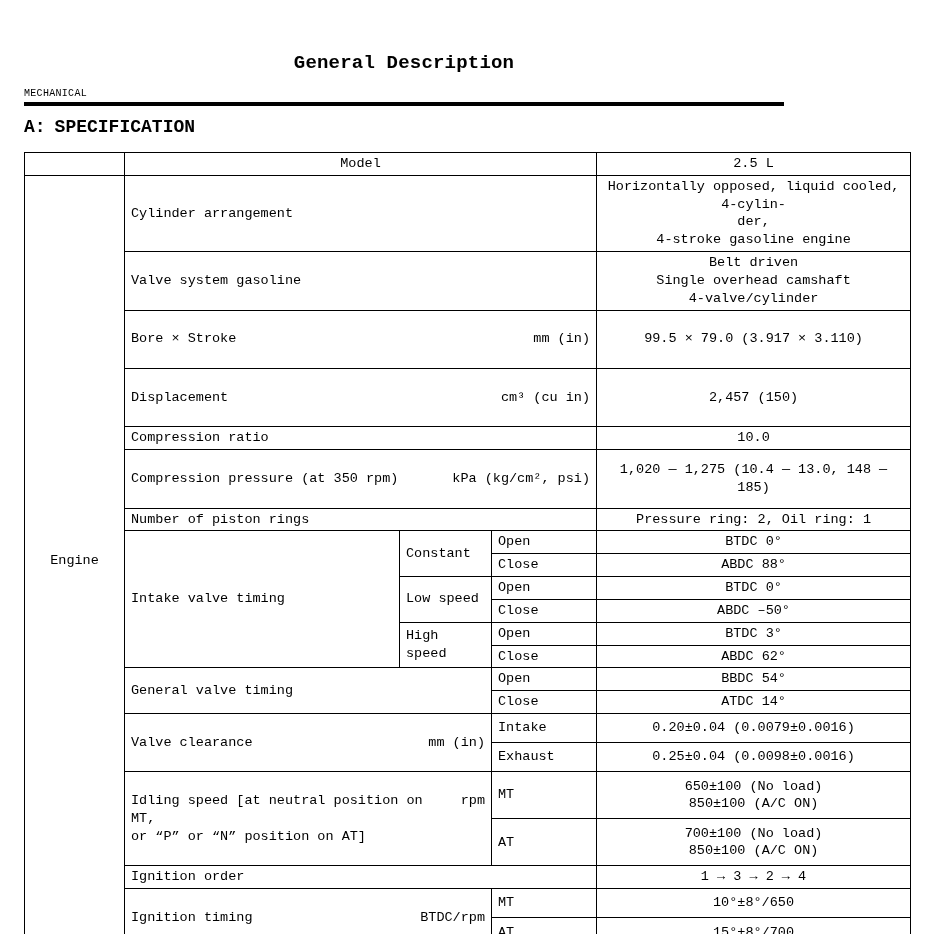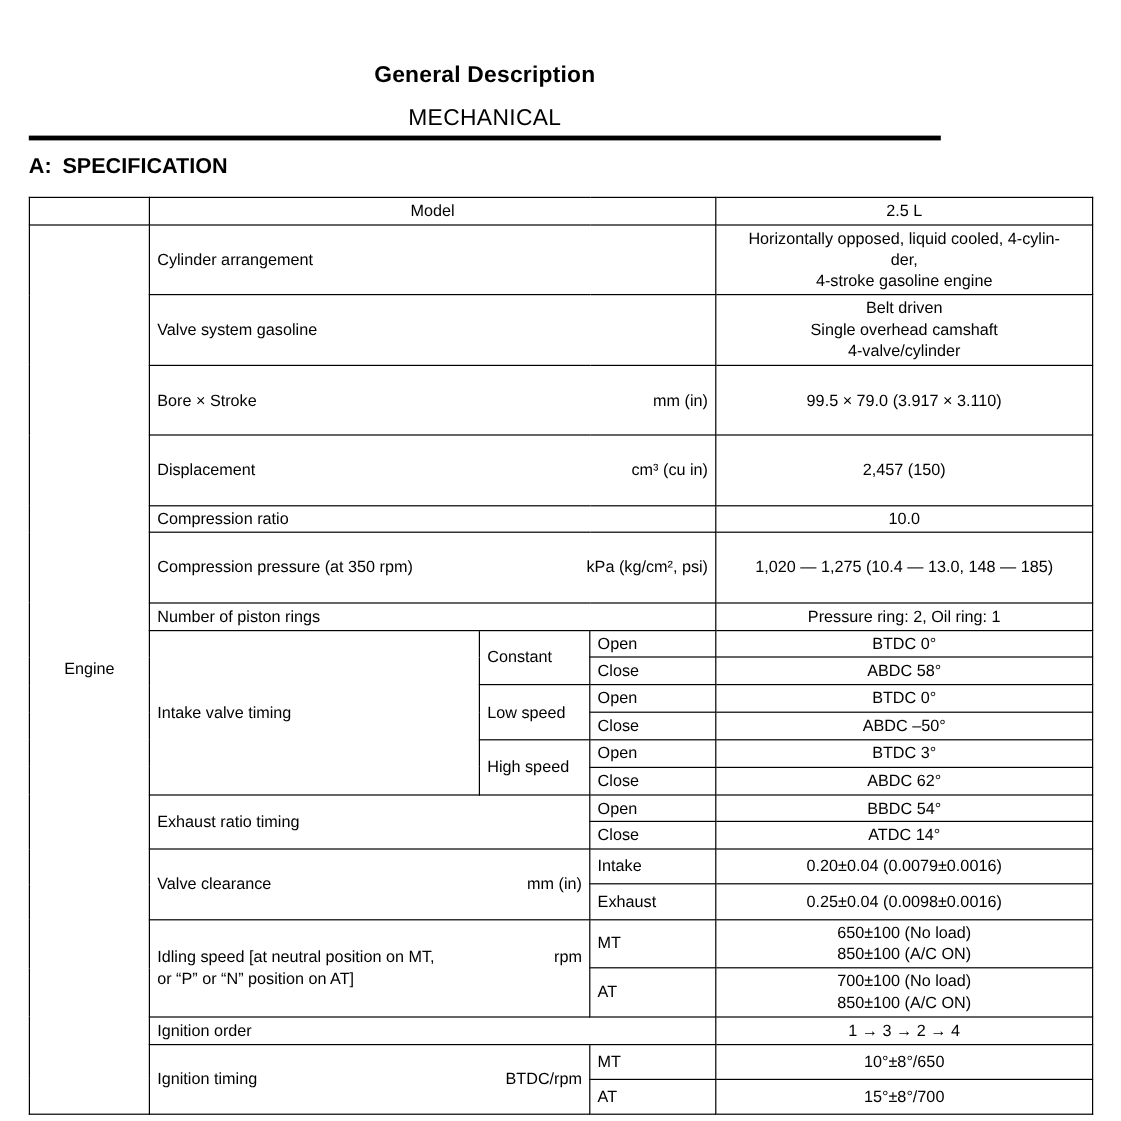--- a/index.html
+++ b/index.html
@@ -3,34 +3,33 @@
 <meta charset="utf-8">
 <style>
   * { box-sizing: border-box; margin: 0; padding: 0; }
   html, body { background: #ffffff; }
   body {
     width: 934px; height: 934px;
     font-family: "Liberation Sans", sans-serif;
     color: #000;
     overflow: hidden;
   }
-  .page { width: 808px; height: 934px; padding: 0 24px; }
+  .page { width: 808px; height: 934px; padding: 0 24px; font-family: Liberation Mono, monospace; }
 
   .doc-title {
     text-align: center;
     font-weight: bold;
     font-size: 19px;
     padding-top: 52px;
     letter-spacing: 0.2px;
   }
   .category {
-    font-size: 19px;
+    font-size: 10px;
     margin-top: 14px;
     letter-spacing: 0.3px;
-    text-align: center;
   }
   .rule {
     height: 4px;
     background: #000;
     margin-top: 3px;
   }
   .section-heading {
     margin-top: 13px;
     font-size: 22px;
     font-weight: bold;
@@ -154,21 +153,21 @@
       </tr>
 
       <tr>
         <td rowspan="6">Intake valve timing</td>
         <td rowspan="2">Constant</td>
         <td>Open</td>
         <td class="center">BTDC 0°</td>
       </tr>
       <tr>
         <td>Close</td>
-        <td class="center">ABDC 58°</td>
+        <td class="center">ABDC 88°</td>
       </tr>
       <tr>
         <td rowspan="2">Low speed</td>
         <td>Open</td>
         <td class="center">BTDC 0°</td>
       </tr>
       <tr>
         <td>Close</td>
         <td class="center">ABDC –50°</td>
       </tr>
@@ -176,21 +175,21 @@
         <td rowspan="2">High speed</td>
         <td>Open</td>
         <td class="center">BTDC 3°</td>
       </tr>
       <tr>
         <td>Close</td>
         <td class="center">ABDC 62°</td>
       </tr>
 
       <tr>
-        <td rowspan="2" colspan="2">Exhaust ratio timing</td>
+        <td rowspan="2" colspan="2">General valve timing</td>
         <td>Open</td>
         <td class="center">BBDC 54°</td>
       </tr>
       <tr>
         <td>Close</td>
         <td class="center">ATDC 14°</td>
       </tr>
 
       <tr>
         <td rowspan="2" colspan="2">

